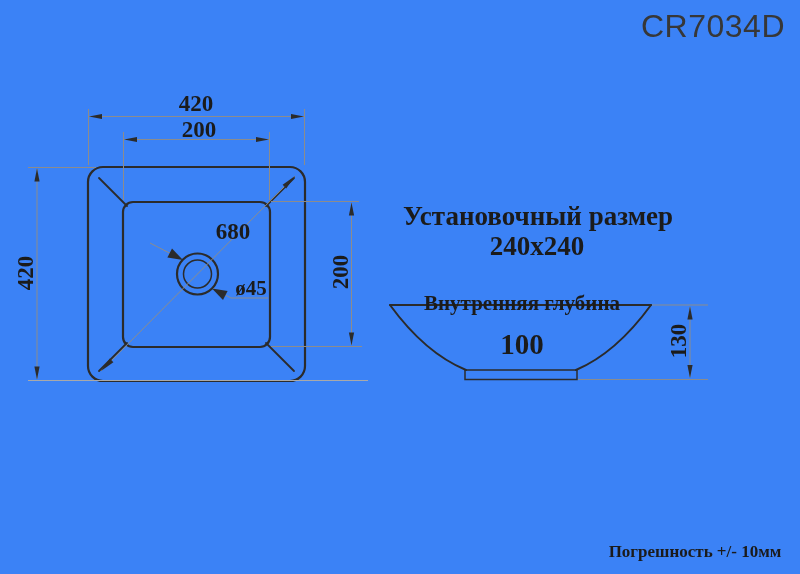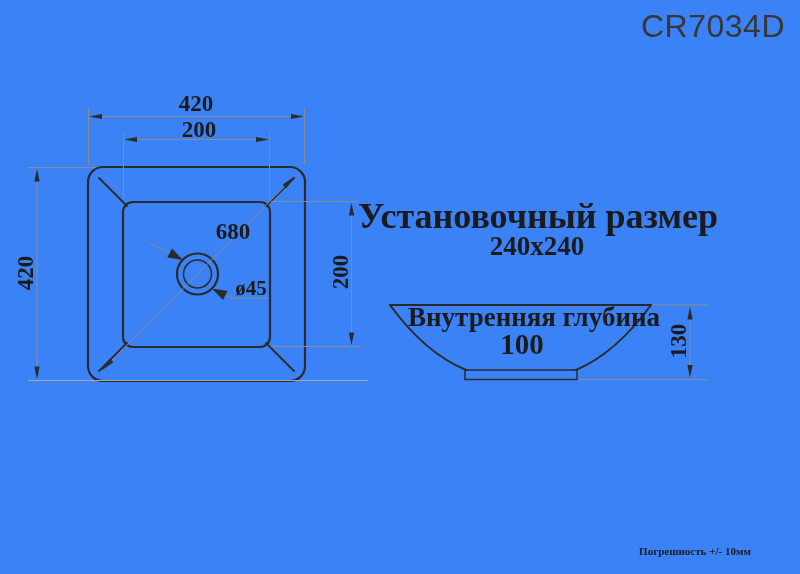--- a/index.html
+++ b/index.html
@@ -113,25 +113,25 @@
   <span class="lbl" style="left:199px;top:129px;font-size:23px;">200</span>
 
   <span class="lbl rot" style="left:25px;top:273px;font-size:23px;">420</span>
 
   <span class="lbl rot" style="left:340px;top:272px;font-size:23px;">200</span>
 
   <span class="lbl" style="left:233px;top:231px;font-size:23px;">680</span>
 
   <span class="lbl" style="left:251px;top:288px;font-size:21px;">ø45</span>
 
-  <span class="lbl" style="left:538px;top:216px;font-size:36px;">Установочный размер</span>
+  <span class="lbl" style="left:538px;top:216px;font-size:27px;">Установочный размер</span>
 
   <span class="lbl" style="left:537px;top:246px;font-size:27px;text-align:center;">240x240</span>
 
-  <span class="lbl" style="left:522px;top:317px;font-size:27px;margin-left:12px;">Внутренняя глубина</span>
+  <span class="lbl" style="left:522px;top:303px;font-size:21px;">Внутренняя глубина</span>
 
   <span class="lbl" style="left:522px;top:344px;font-size:29px;">100</span>
 
   <span class="lbl rot" style="left:678px;top:341px;font-size:23px;">130</span>
 
-  <span class="lbl" style="left:695px;top:551px;font-size:11px;">Погрешность +/- 10мм</span>
+  <span class="lbl" style="left:695px;top:551px;font-size:17px;">Погрешность +/- 10мм</span>
 
 </div>
 
 </body></html>

